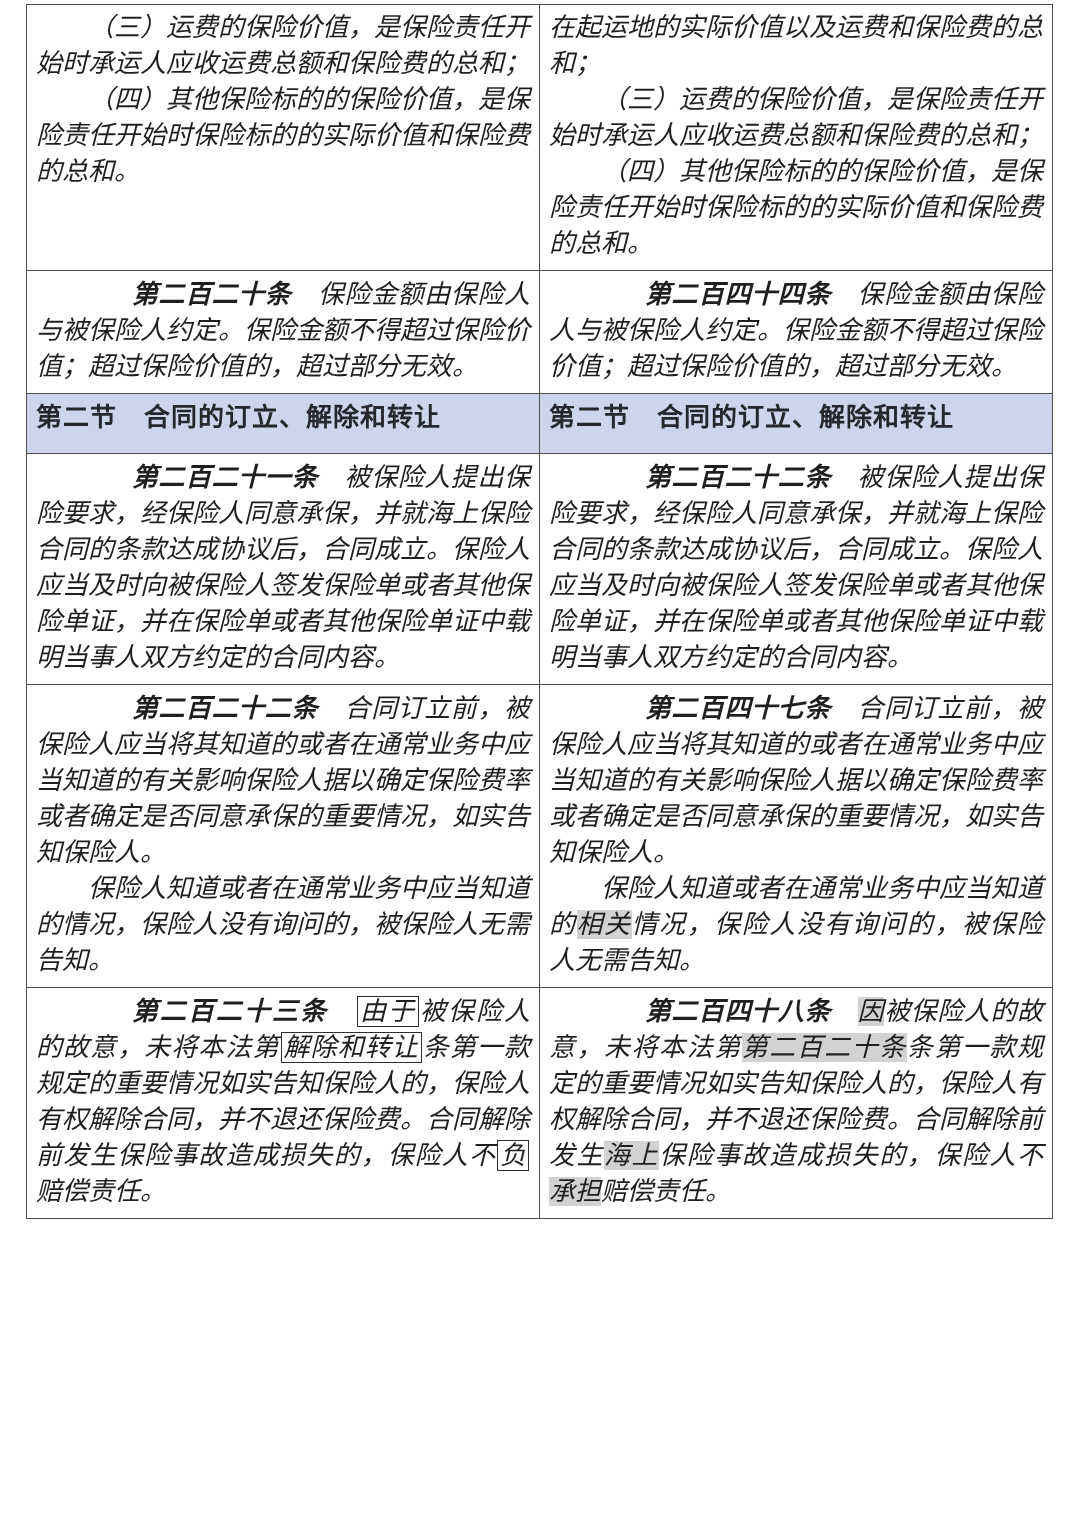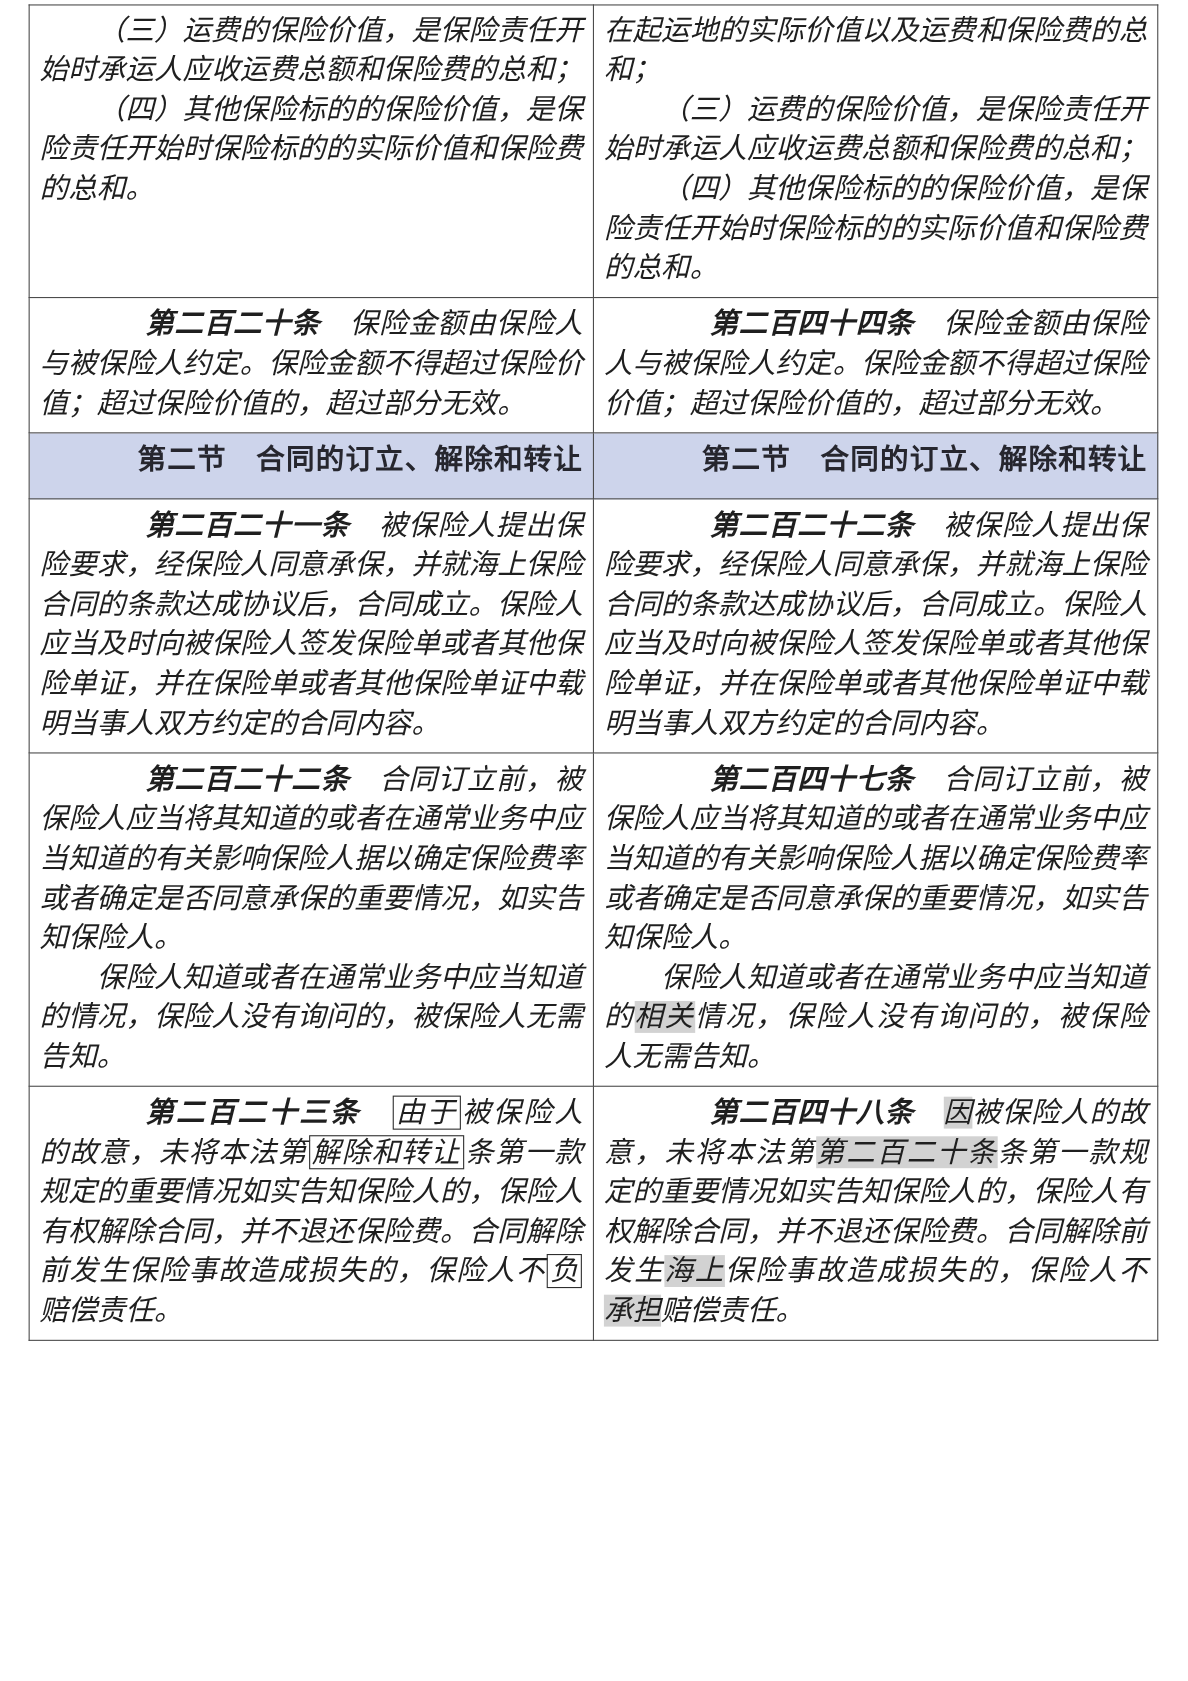--- a/index.html
+++ b/index.html
@@ -57,21 +57,21 @@
   }
   span.hl { background: var(--hl, #d2d2d2); }
   span.boxed {
     border: 1.5px solid #2e2e2e;
     padding: 0 2px;
     margin: 0 1px;
   }
 
   td.section-cell {
     background: var(--sectionbg, #cdd4eb);
-    text-align: right;
+    text-align: left;
     vertical-align: middle;
     font-weight: 700;
     font-family: "Liberation Sans", "DejaVu Sans", sans-serif;
     font-size: 27px;
     color: #26262e;
     letter-spacing: 1px;
     padding: 6px 4px;
   }
 </style>
 </head>

